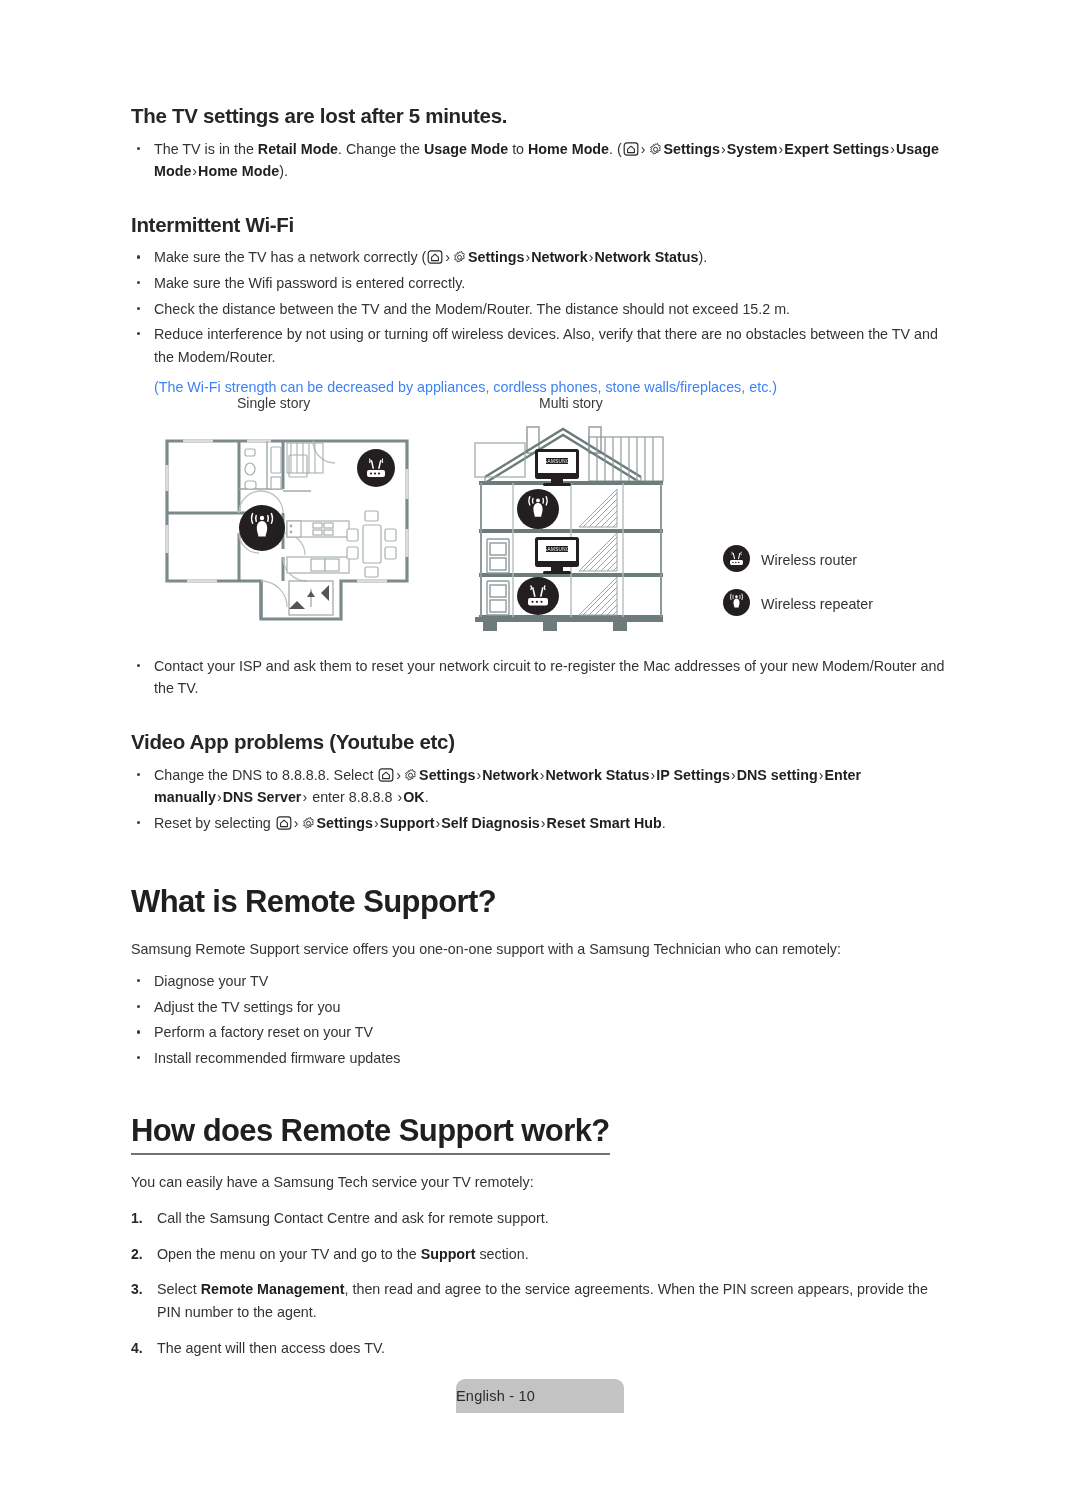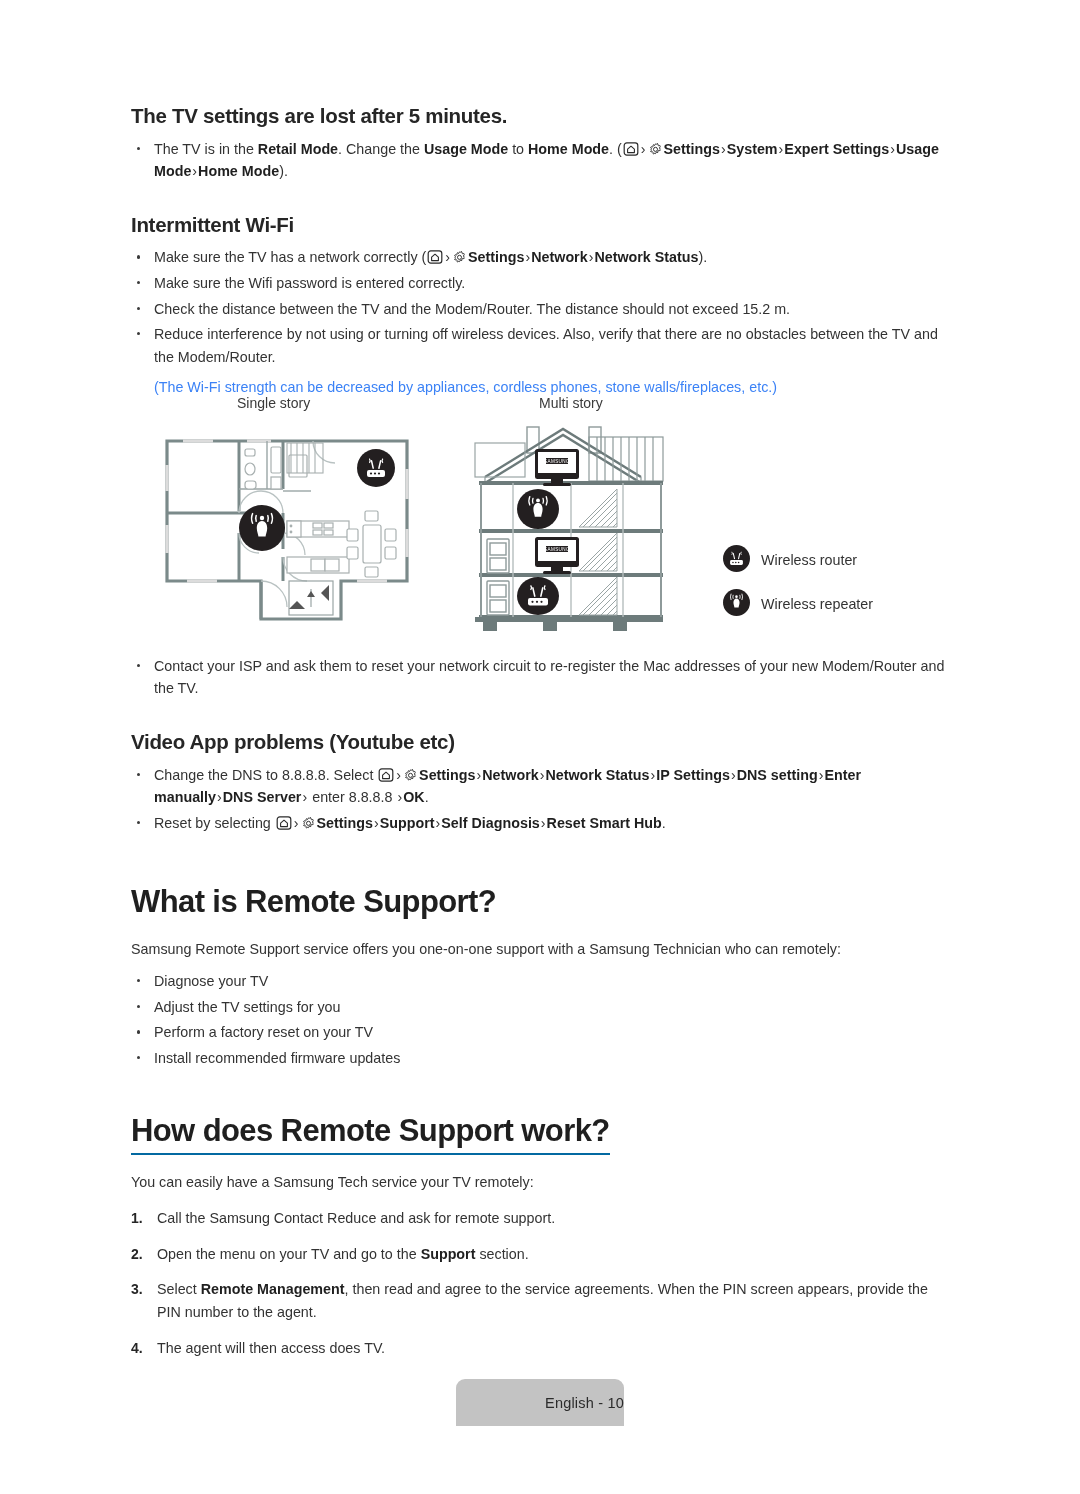--- a/index.html
+++ b/index.html
@@ -42,21 +42,21 @@
   h1.big-h {
     font-size: 31px;
     font-weight: bold;
     letter-spacing: -0.6px;
     color: #1f1f1f;
     margin: 0 0 18px 0;
     line-height: 1.15;
   }
   h1.big-h.underlined {
     display: inline-block;
-    border-bottom: 2px solid #0369a1;
+    border-bottom: 2px solid #737373;
     padding-bottom: 4px;
     margin-bottom: 16px;
   }
 
   
   p.lead {
     font-size: 14.3px;
     line-height: 1.55;
     margin: 0 0 10px 0;
     color: #333;
@@ -156,26 +156,26 @@
     font-size: 14.3px;
     color: #333;
   }
 
   
   .footer-tab {
     position: absolute;
     left: 456px;
     top: 1379px;
     width: 168px;
-    height: 47px;
+    height: 34px;
     background: #c3c3c3;
     border-radius: 9px 9px 0 0;
     display: flex;
     align-items: center;
-    justify-content: flex-end;
+    justify-content: flex-start;
   }
   .footer-tab span {
     font-size: 14.5px;
     color: #2b2b2b;
     letter-spacing: 0.2px;
   }
 </style>
 </head>
 <body>
 
@@ -535,21 +535,21 @@
       <li>Install recommended firmware updates</li>
     </ul>
 
     <div style="margin-top:44px">
       <h1 class="big-h underlined">How does Remote Support work?</h1>
     </div>
 
     <p class="lead">You can easily have a Samsung Tech service your TV remotely:</p>
 
     <ol class="nl" style="margin-top:14px">
-      <li><span class="num">1.</span><span>Call the Samsung Contact Reduce and ask for remote support.</span></li>
+      <li><span class="num">1.</span><span>Call the Samsung Contact Centre and ask for remote support.</span></li>
 
       <li><span class="num">2.</span><span>Open the menu on your TV and go to the </span><b>Support</b><span> section.</span></li>
 
       <li><span class="num">3.</span><span>Select </span><b>Remote Management</b><span>, then read and agree to the service agreements. When the PIN screen appears, provide the PIN number to the agent.</span></li>
 
       <li><span class="num">4.</span><span>The agent will then access does TV.</span></li>
     </ol>
 
   </div>
 

